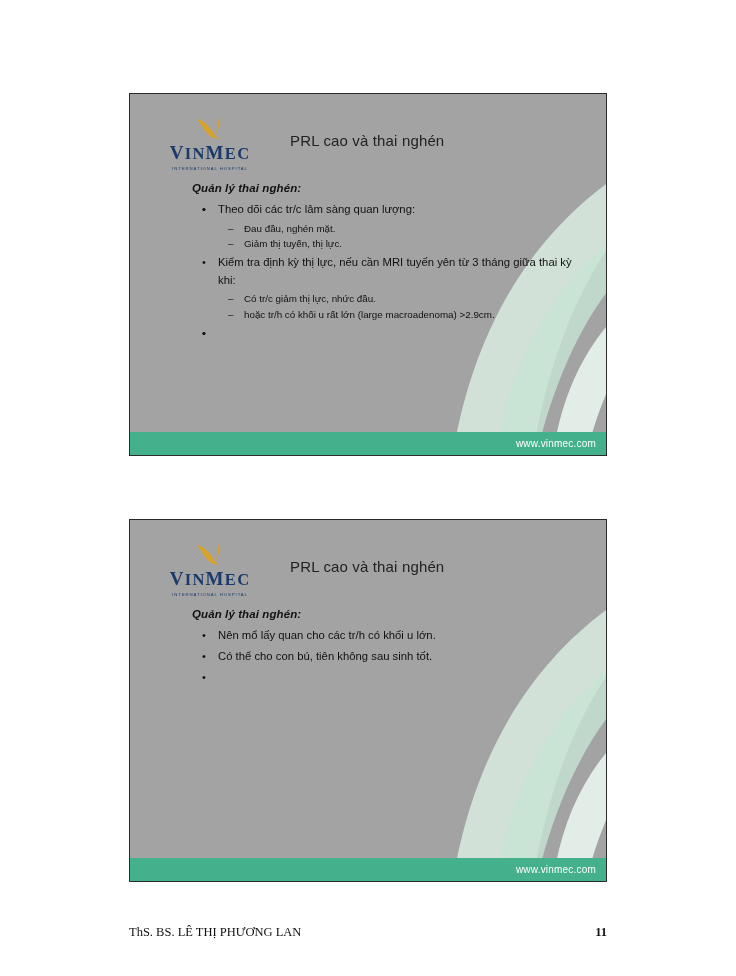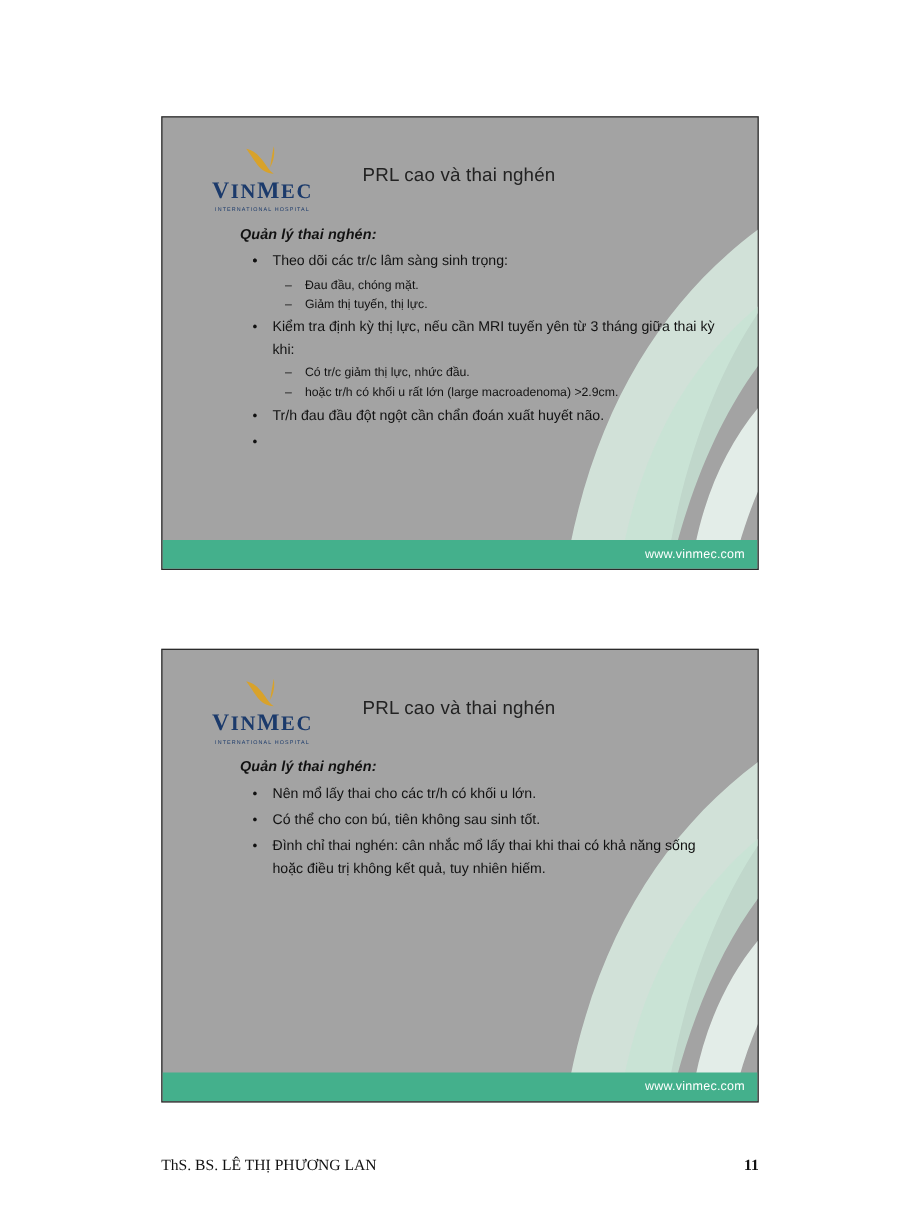--- a/index.html
+++ b/index.html
@@ -216,25 +216,25 @@
     <div class="slide-title">PRL cao và thai nghén</div>
 
     <div class="content">
       <div class="subhead">Quản lý thai nghén:</div>
       <ul class="level1">
         <li>
           <span class="bullet">•</span>
         </li>
         <li>
           <span class="bullet">•</span>
-          <span>Theo dõi các tr/c lâm sàng sinh trọng:</span>
+          <span>Theo dõi các tr/c lâm sàng quan lượng:</span>
           <ul class="level2">
             <li>
               <span class="dash">–</span>
-              <span>Đau đầu, chóng mặt.</span>
+              <span>Đau đầu, nghén mặt.</span>
             </li>
             <li>
               <span class="dash">–</span>
               <span>Giảm thị tuyến, thị lực.</span>
             </li>
           </ul>
         </li>
         <li>
           <span class="bullet">•</span>
           <span>Kiểm tra định kỳ thị lực, nếu cần MRI tuyến yên từ 3 tháng giữa thai kỳ khi:</span>
@@ -244,21 +244,20 @@
               <span>Có tr/c giảm thị lực, nhức đầu.</span>
             </li>
             <li>
               <span class="dash">–</span>
               <span>hoặc tr/h có khối u rất lớn (large macroadenoma) &gt;2.9cm.</span>
             </li>
           </ul>
         </li>
         <li>
           <span class="bullet">•</span>
-          <span>Tr/h đau đầu đột ngột cần chẩn đoán xuất huyết não.</span>
         </li>
         <li>
           <span class="bullet">•</span>
         </li>
       </ul>
     </div>
 
     <div class="footer-bar">
       <div class="footer-url">www.vinmec.com</div>
     </div>
@@ -283,29 +282,28 @@
       <div class="logo-sub">INTERNATIONAL HOSPITAL</div>
     </div>
 
     <div class="slide-title">PRL cao và thai nghén</div>
 
     <div class="content">
       <div class="subhead">Quản lý thai nghén:</div>
       <ul class="level1">
         <li>
           <span class="bullet">•</span>
-          <span>Nên mổ lấy thai cho các tr/h có khối u lớn.</span>
+          <span>Nên mổ lấy quan cho các tr/h có khối u lớn.</span>
         </li>
         <li>
           <span class="bullet">•</span>
           <span>Có thể cho con bú, tiên không sau sinh tốt.</span>
         </li>
         <li>
           <span class="bullet">•</span>
-          <span>Đình chỉ thai nghén: cân nhắc mổ lấy thai khi thai có khả năng sống hoặc điều trị không kết quả, tuy nhiên hiếm.</span>
         </li>
       </ul>
     </div>
 
     <div class="footer-bar">
       <div class="footer-url">www.vinmec.com</div>
     </div>
   </div>
 
   <div class="page-footer">

